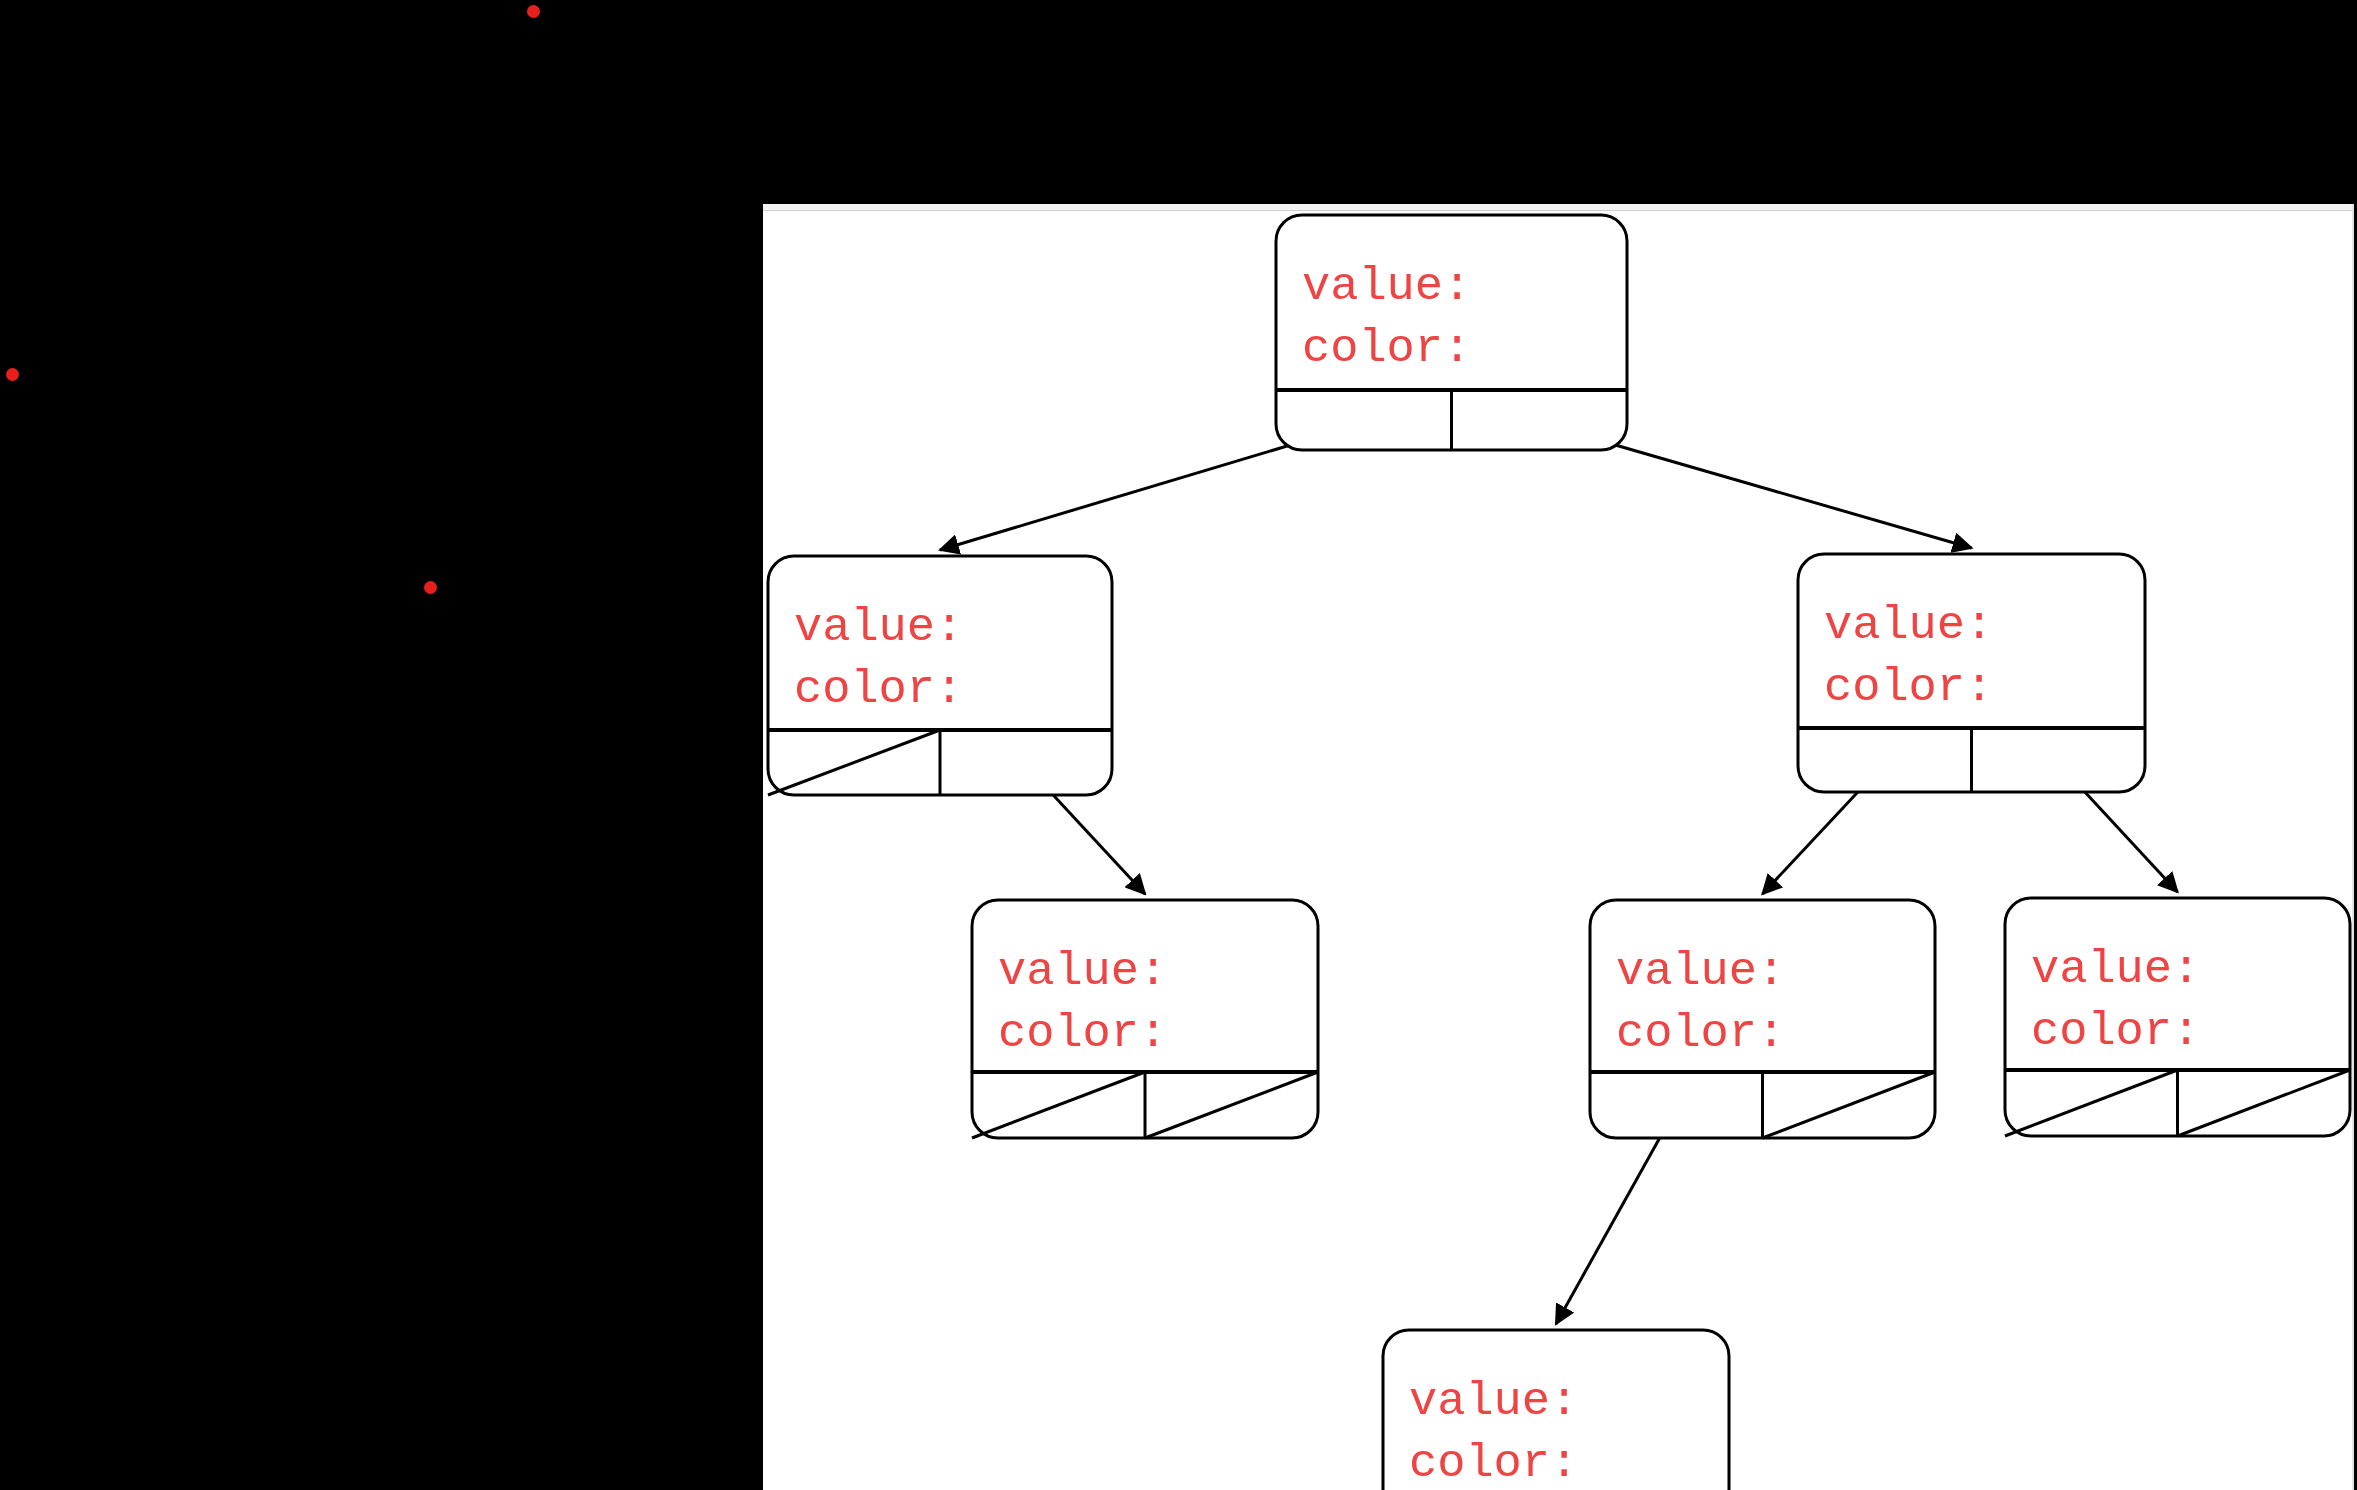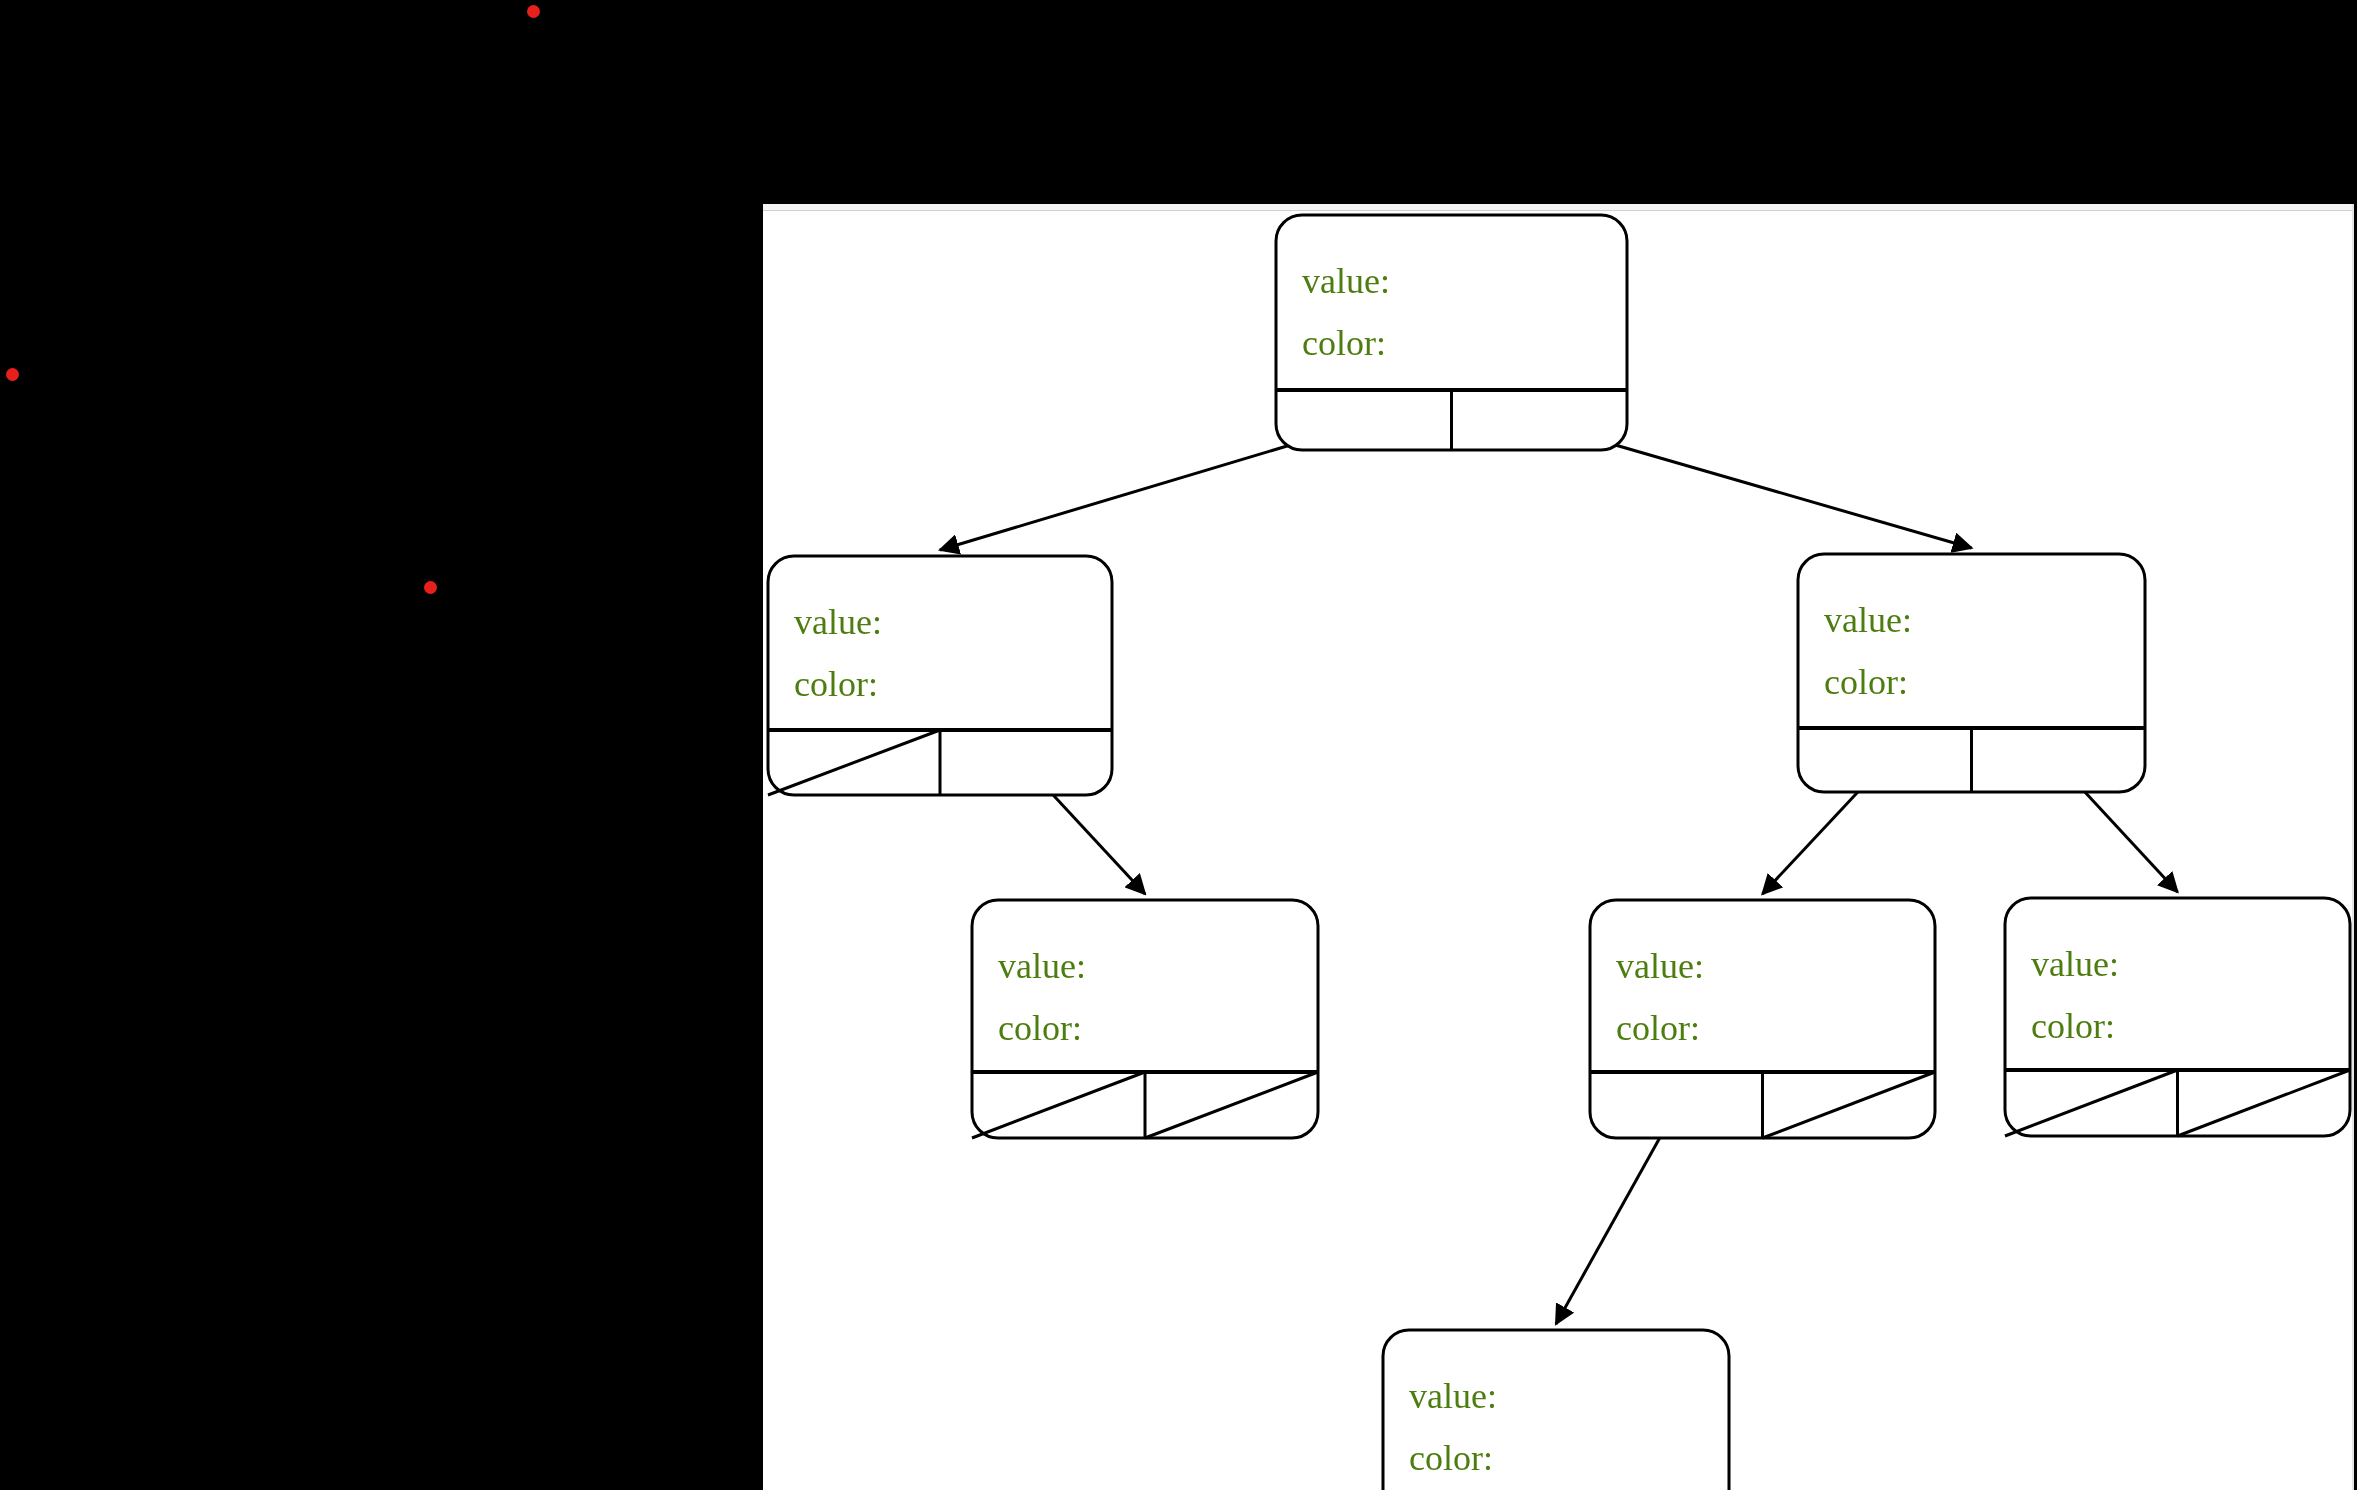--- a/index.html
+++ b/index.html
@@ -55,25 +55,25 @@
     background: #e3e3e3;
   }
   #canvas {
     position: absolute;
     left: 0; top: 0;
     width: 1591px;
     height: 1286px;
   }
   .node-label {
     position: absolute;
-    color: #4d7c0f;
-    font-size: 36px;
+    color: #ef4444;
+    font-size: 47px;
     line-height: 1;
     white-space: nowrap;
-    font-family: Liberation Serif, serif;
+    font-family: Liberation Mono, monospace;
   }
 </style>
 </head>
 <body>
 
 <div id="stage">
 
   <div id="backdrop"></div>
 
   <div class="red-dot" style="left:527px; top:5px;"></div>

